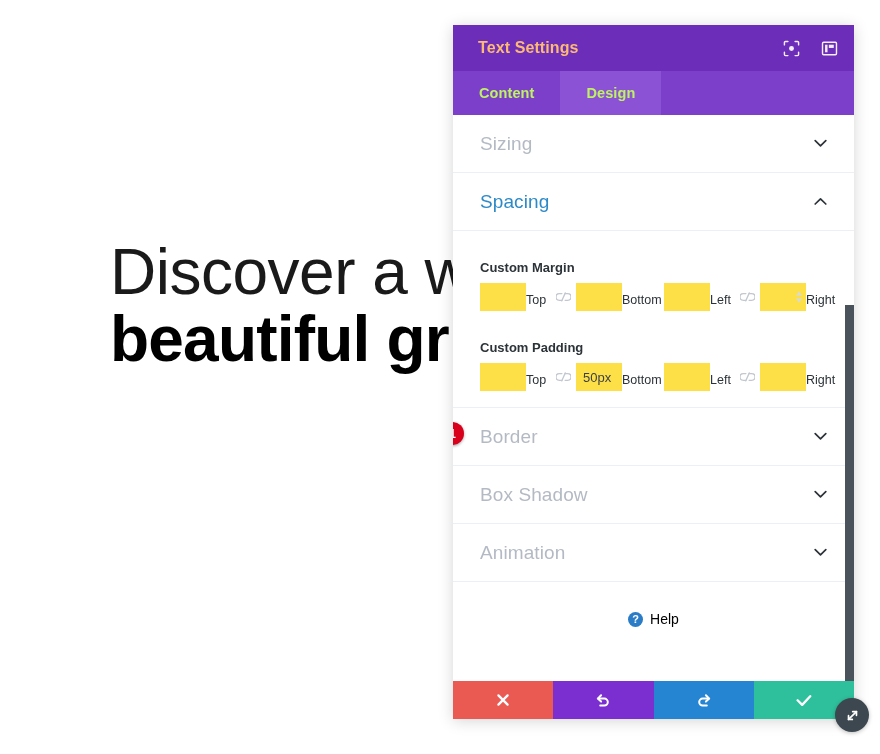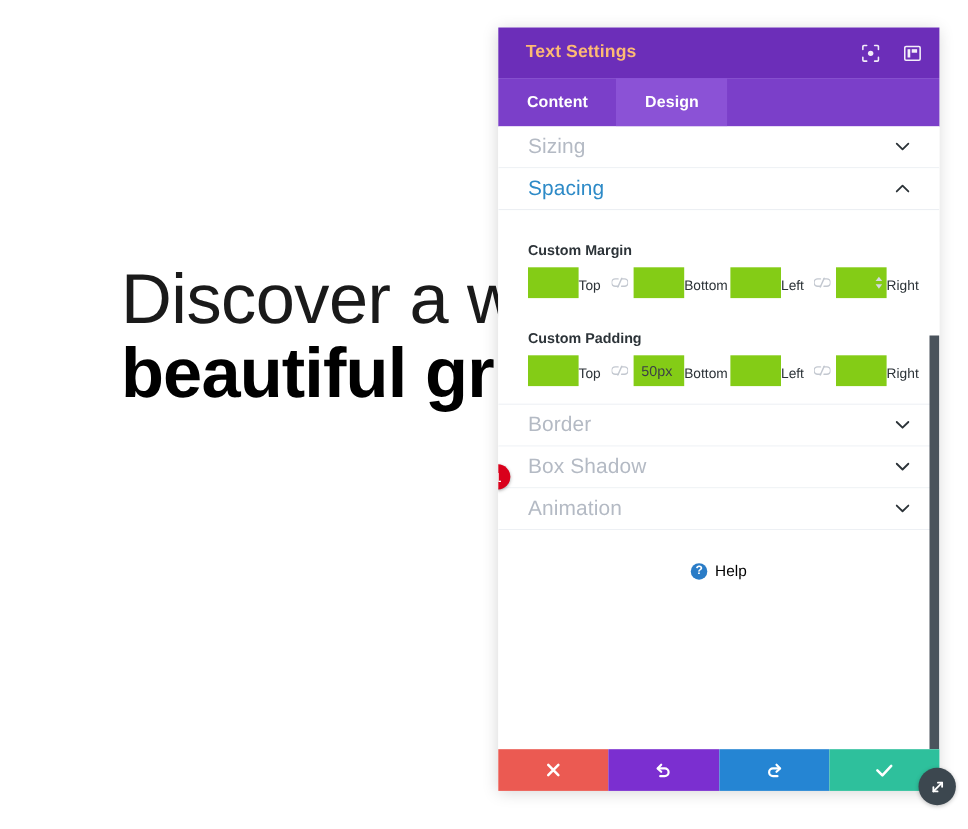--- a/index.html
+++ b/index.html
@@ -67,35 +67,35 @@
 
   
   .tabs {
     height:44px; background:#7B3FC9;
     display:flex; align-items:stretch;
     flex:0 0 auto;
   }
   .tab {
     display:flex; align-items:center; justify-content:center;
     padding:0 26px;
-    color:#ffffff; font-size:14.5px; font-weight:700;
+    color:#bef264; font-size:14.5px; font-weight:700;
     cursor:pointer; letter-spacing:0.1px;
   }
   .tab.active { background:#8B52D6; }
 
   
   .modal-body {
     flex:1 1 auto;
     background:#ffffff;
     position:relative;
     overflow:hidden;
   }
 
   .section-row {
-    height:38px;
+    height:58px;
     display:flex; align-items:center;
     padding:0 27px 0 27px;
     border-bottom:1px solid #eceff3;
     cursor:pointer;
     background:#fff;
   }
   .section-row .sec-label {
     flex:1; font-size:19px; font-weight:400; color:#b4bac4;
     letter-spacing:0.1px;
   }
@@ -120,21 +120,21 @@
     display:flex; align-items:flex-start;
   }
   .quad-half { display:flex; align-items:flex-start; }
   .vdiv {
     width:1px; align-self:stretch; background:#d9dde3;
     margin:0 9px; height:28px;
   }
   .inp-wrap { display:flex; flex-direction:row; align-items:center; width:70px; }
   .inp {
     width:46px; height:28px;
-    background:#84cc16; border:none; outline:none;
+    background:#fde047; border:none; outline:none;
     font-size:13px; color:#3b3f46;
     padding:0 7px;
     font-family:"Liberation Sans", sans-serif;
   }
   .sub-lab {
     font-size:12.5px; color:#2c3338; margin-top:6px; font-weight:400;
   }
   .link-ico {
     width:26px; height:28px;
     display:flex; align-items:center; justify-content:center;

